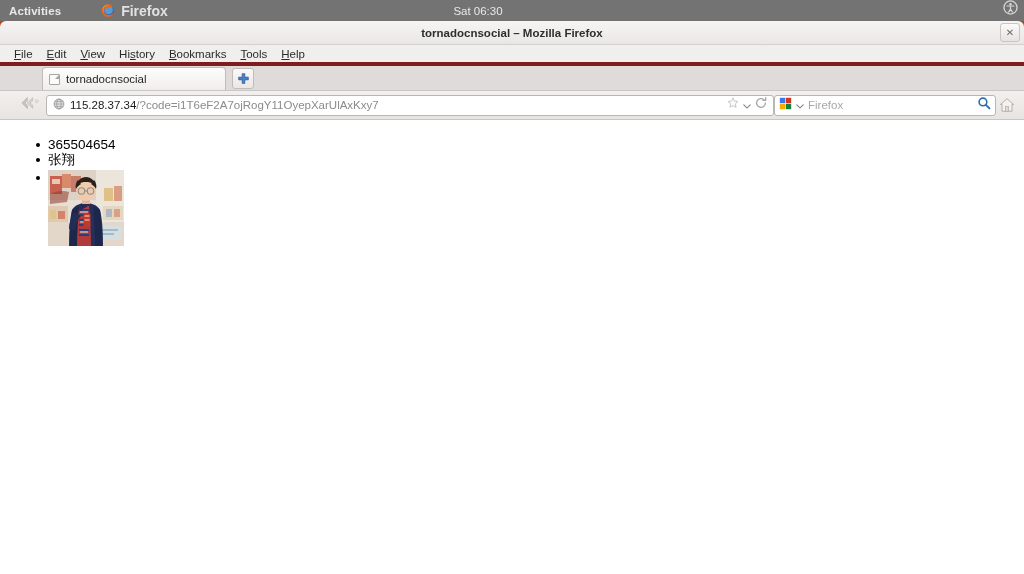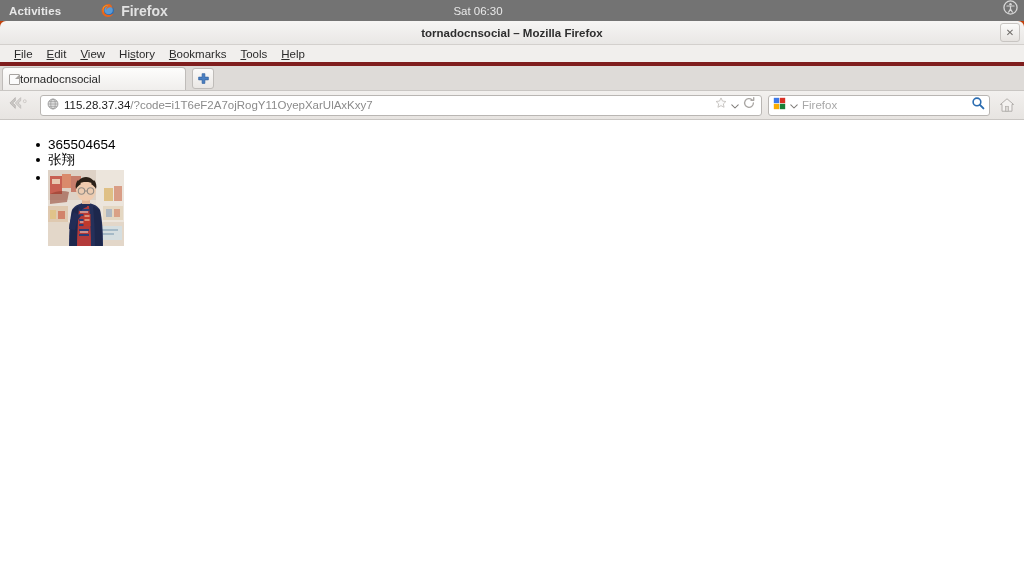--- a/index.html
+++ b/index.html
@@ -109,21 +109,23 @@
   .tab {
     height: 23px;
     min-width: 184px;
     background: linear-gradient(to bottom, #fdfdfc, #f0eeec);
     border: 1px solid #bfbcb9;
     border-bottom: none;
     border-top-left-radius: 4px;
     border-top-right-radius: 4px;
     display: flex; align-items: center;
     padding: 0 8px 0 6px;
+    gap: 6px;
     cursor: pointer;
+    margin-left: 40px;
   }
   .tab-favicon {
     width: 11px; height: 11px;
     border: 1px solid #a6a3a0;
     border-radius: 1px;
     background: #fbfbfb;
     position: relative;
   }
   .tab-favicon::after {
     content:""; position:absolute; top:0; right:0;
@@ -142,22 +144,22 @@
     background: linear-gradient(to bottom, #fbfaf9, #eae7e4);
     display: flex; align-items: center; justify-content: center;
     cursor: pointer;
   }
 
   
   .navbar {
     height: 29px;
     background: linear-gradient(to bottom, #f2f0ee, #e7e4e1);
     display: flex; align-items: center;
-    padding: 0 6px 0 4px;
-    gap: 6px;
+    padding: 0 6px 0 16px;
+    gap: 0;
     border-bottom: 1px solid #c9c6c3;
   }
   .navbtns { display: flex; align-items: center; width: 30px; }
   .urlbar {
     flex: 1;
     height: 21px;
     background: #ffffff;
     border: 1px solid #b9b6b3;
     border-radius: 3px;
     display: flex; align-items: center;

